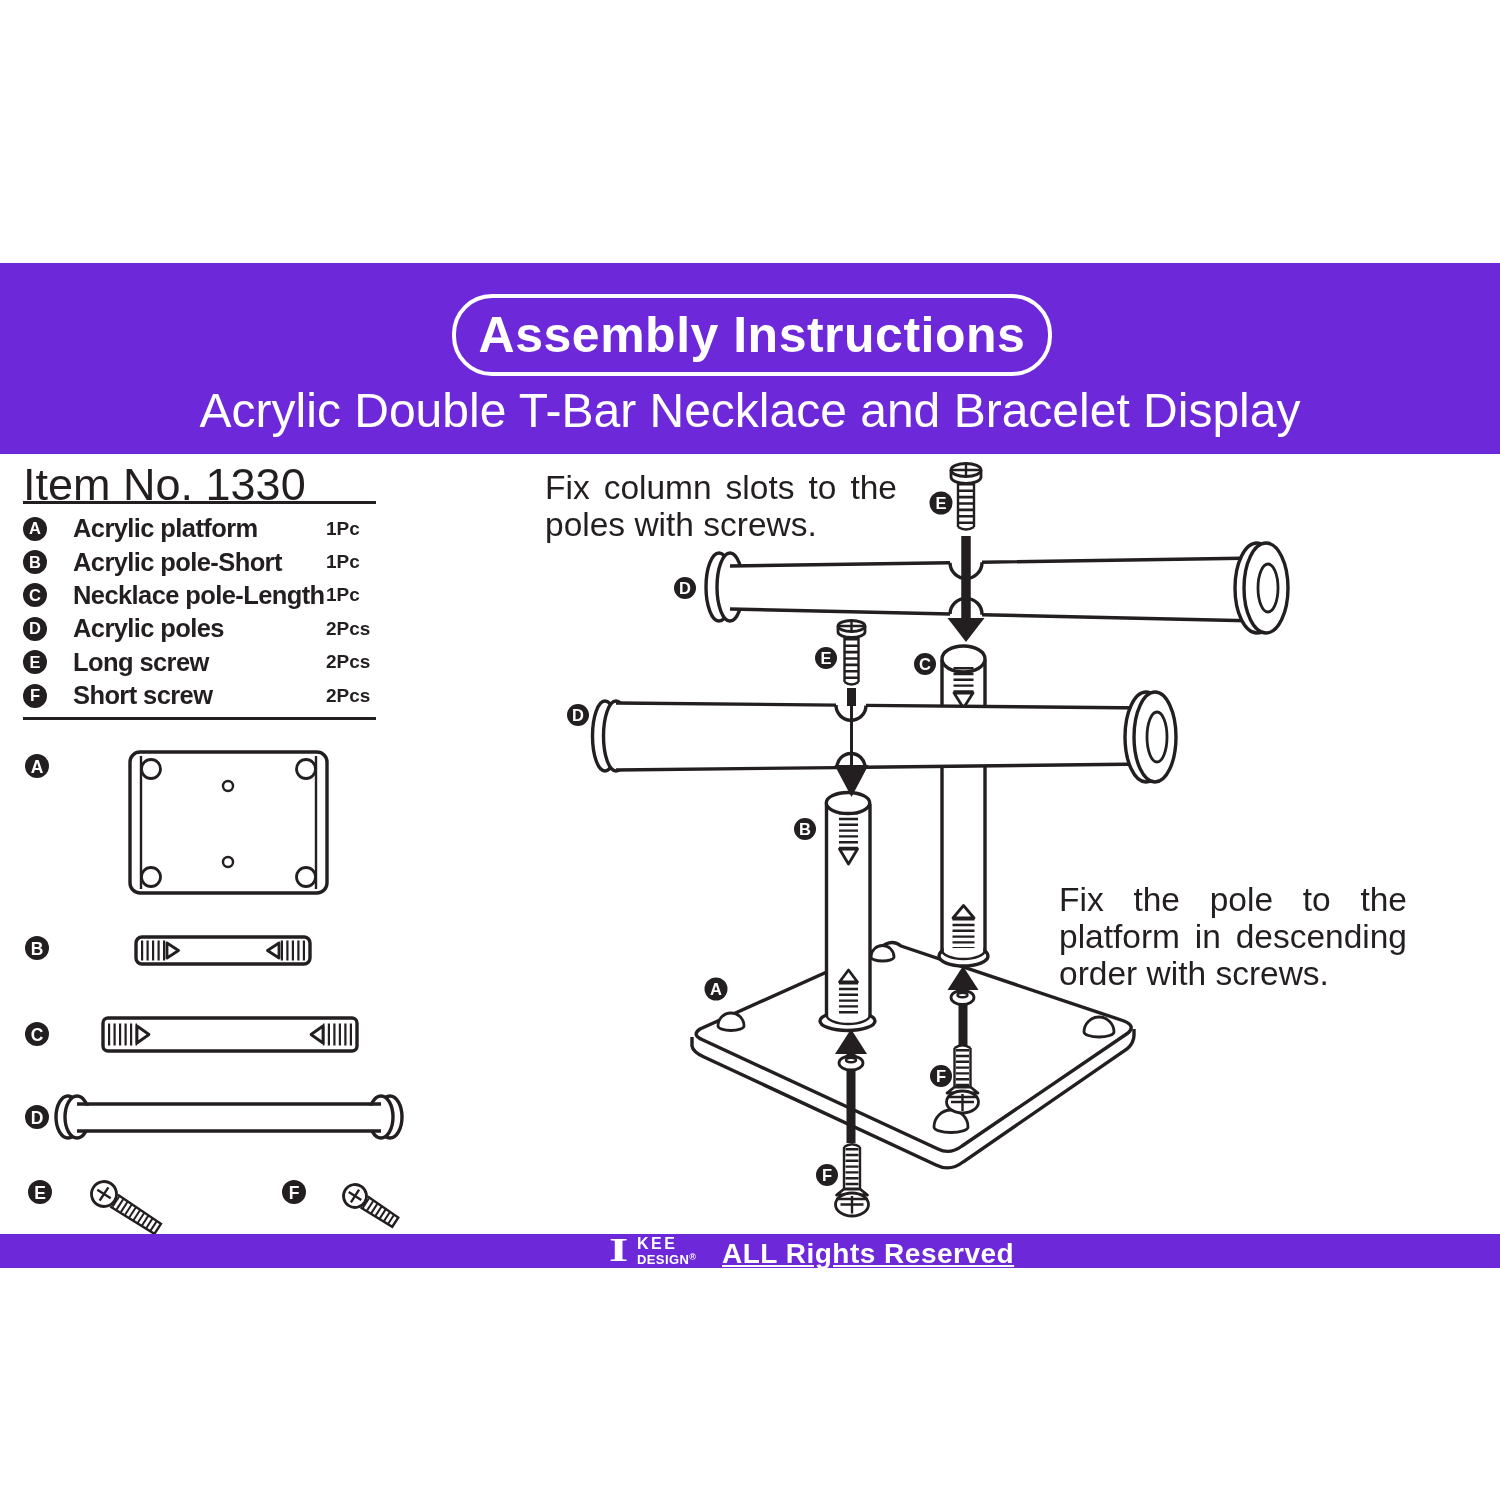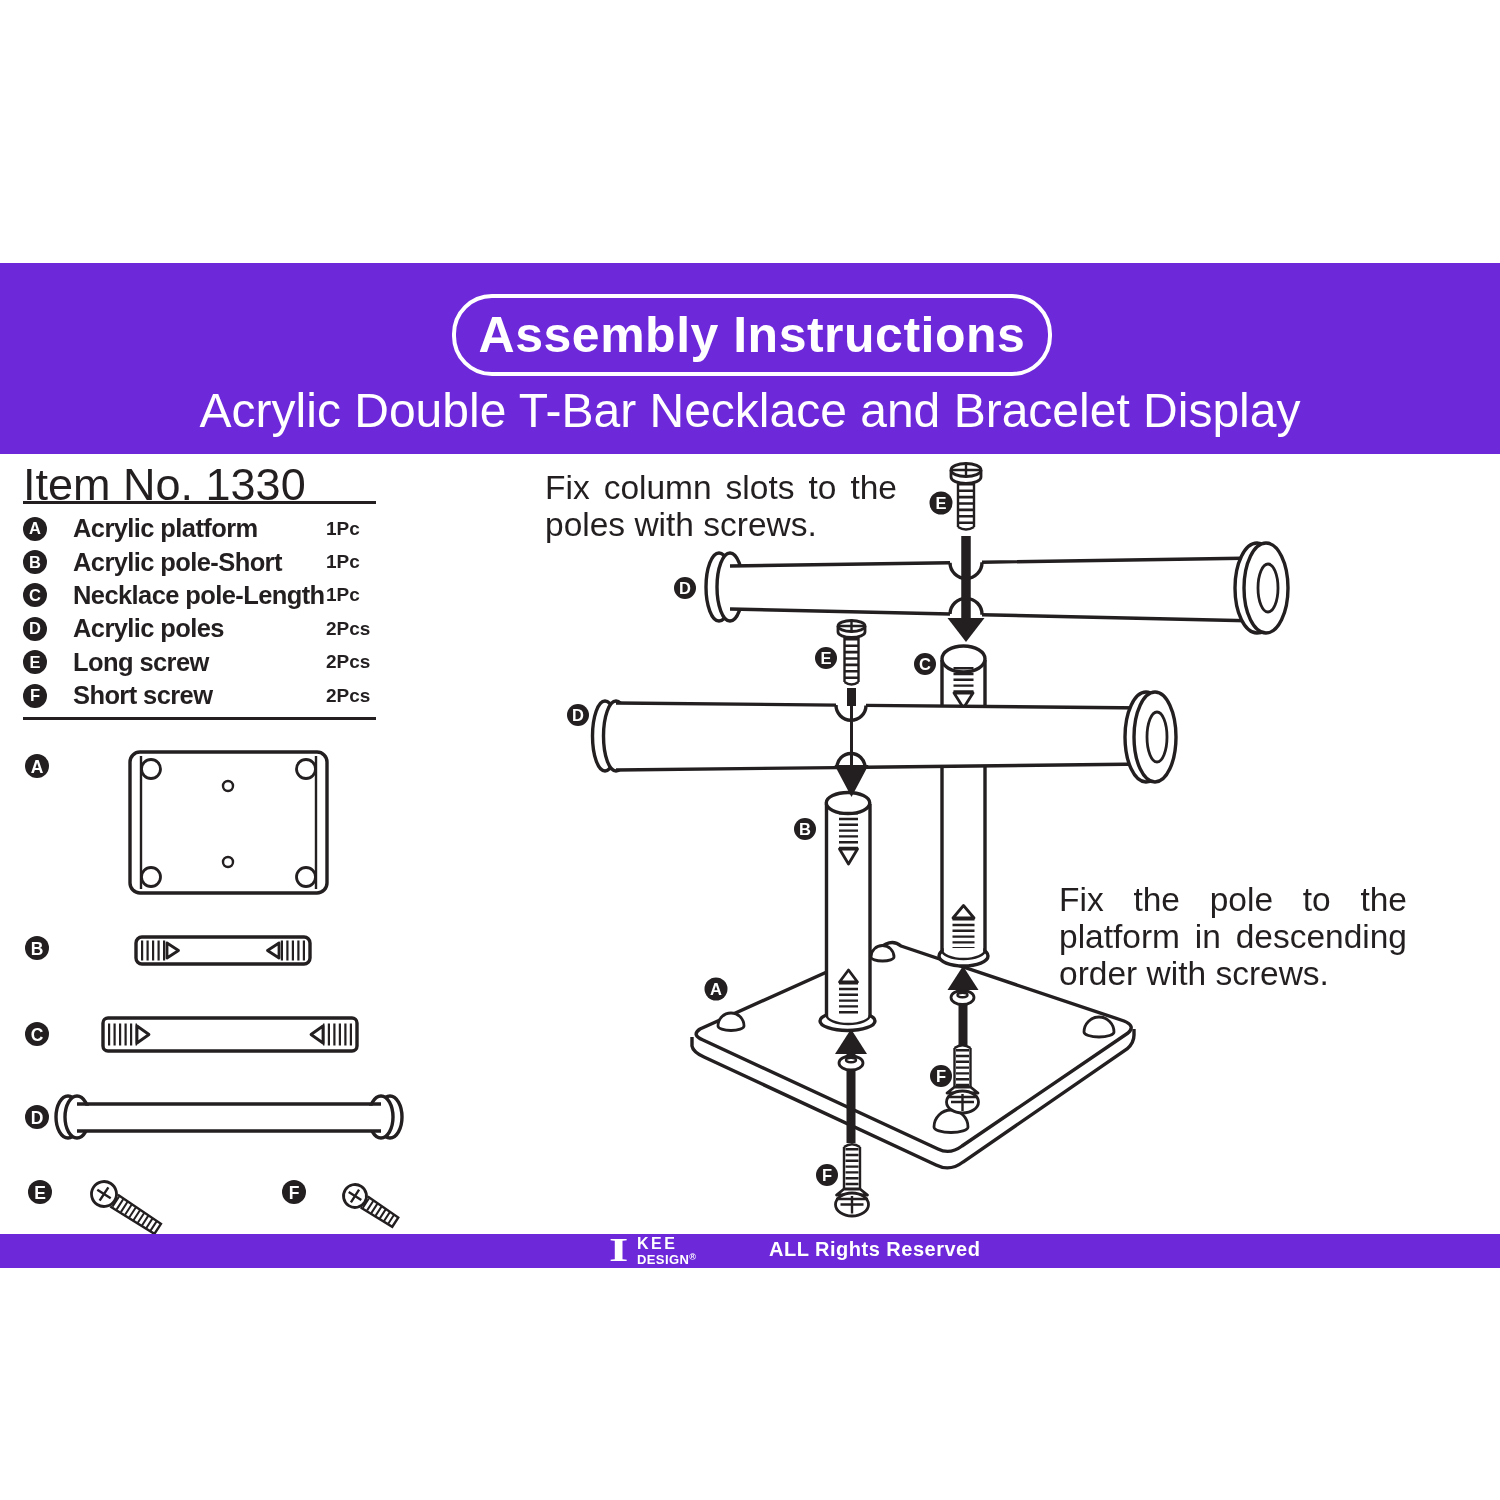--- a/index.html
+++ b/index.html
@@ -40,21 +40,21 @@
   .bt {fill:#fff;font-weight:bold;font-size:16.5px;text-anchor:middle;font-family:"Liberation Sans",sans-serif;}
   .bt2{fill:#fff;font-weight:bold;font-size:17.5px;text-anchor:middle;font-family:"Liberation Sans",sans-serif;}
   
   .band-bottom{top:1234px;height:34px;}
   .logo-i{position:absolute;left:609px;top:1235px;color:#fff;font-family:"Liberation Serif",serif;
           font-weight:bold;font-size:33px;line-height:31px;transform:scaleX(1.5);transform-origin:left top;}
   .logo-stack{position:absolute;left:637px;top:1237px;color:#fff;font-weight:bold;line-height:13.5px;}
   .logo-kee{font-size:16px;letter-spacing:2.5px;}
   .logo-design{font-size:13px;letter-spacing:0.4px;}
   .reg{font-size:9px;vertical-align:4px;letter-spacing:0;}
-  .rights{position:absolute;left:769px;top:1238px;color:#fff;font-weight:bold;font-size:20px;letter-spacing:0.5px;}
+  .rights{position:absolute;left:722px;top:1238px;color:#fff;font-weight:bold;font-size:28px;letter-spacing:0.5px;text-decoration:underline;}
 </style>
 </head>
 <body>
 
 <div class="page">
 
   <div class="band band-top">
     <div class="title-box">
       <span class="title">Assembly Instructions</span>
     </div>

